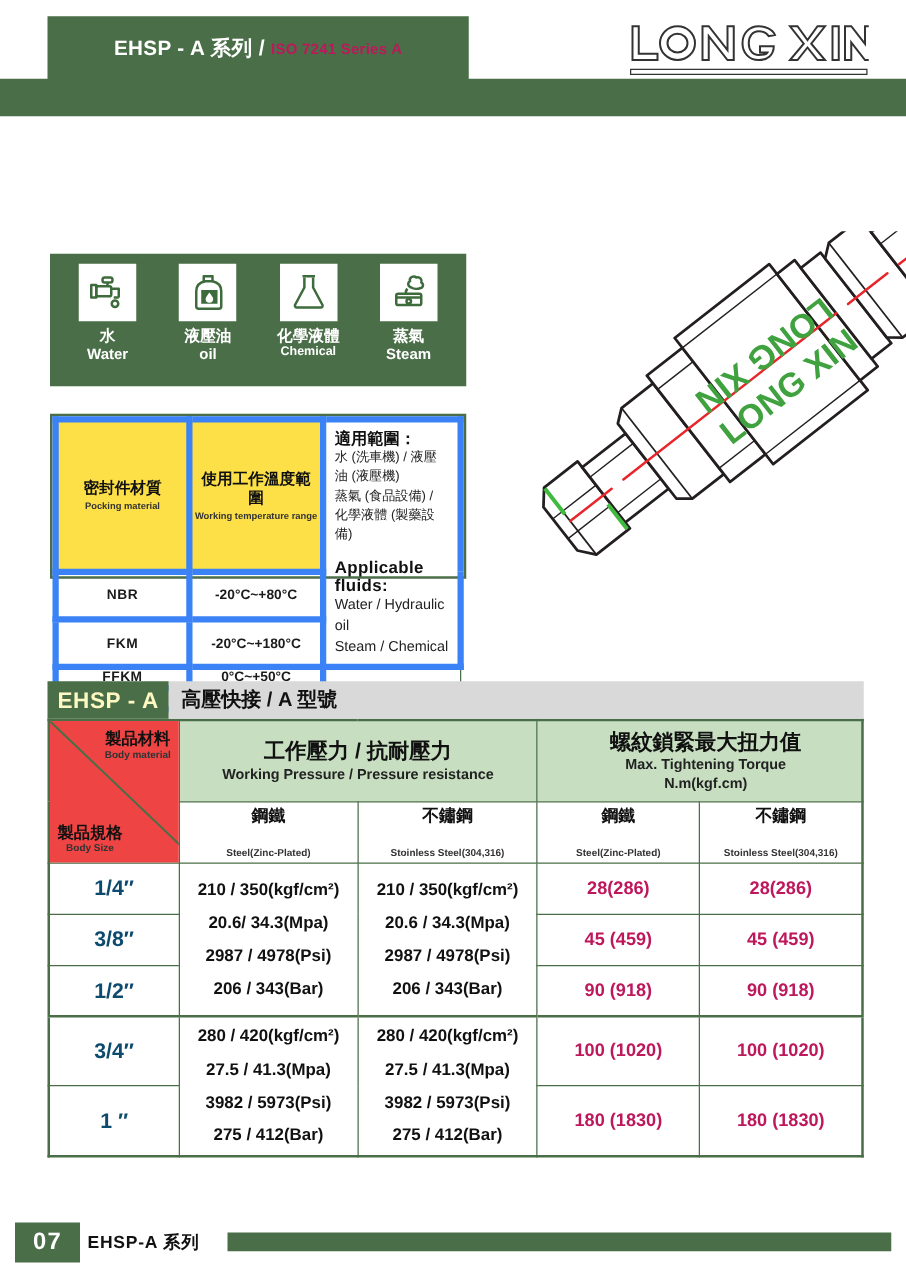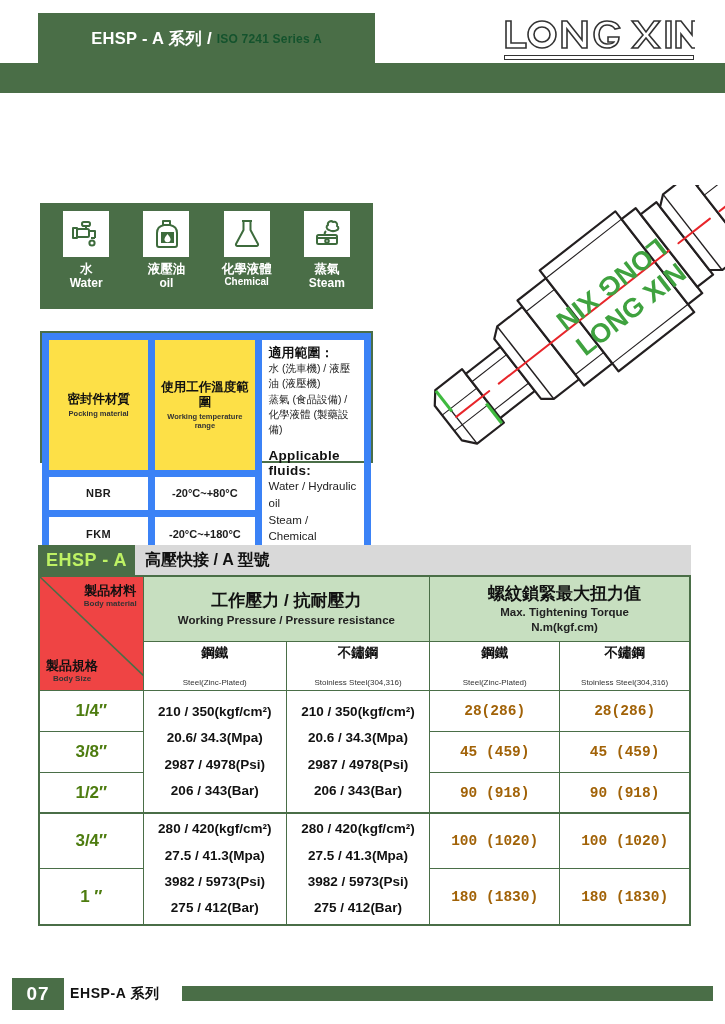--- a/index.html
+++ b/index.html
@@ -21,21 +21,21 @@
     position: absolute; left: 38px; top: 13px; width: 337px; height: 52px;
     background: #4a6e47;
   }
   .hdr-title {
     position: absolute; left: 38px; top: 13px; width: 337px; height: 52px;
     display: flex; align-items: center; justify-content: center;
     gap: 5px; white-space: nowrap;
   }
   .hdr-title .zh { color: #ffffff; font-size: 16.5px; font-weight: bold; letter-spacing: .3px; }
   .hdr-title .slash { color: #ffffff; font-size: 17px; font-weight: bold; }
-  .hdr-title .en { color: #14532d; font-size: 12px; font-weight: bold; letter-spacing: .2px; }
+  .hdr-title .en { color: #be185d; font-size: 12px; font-weight: bold; letter-spacing: .2px; }
 
   .logo-wrap { position: absolute; left: 500px; top: 18px; width: 195px; height: 44px; }
   .logo-underline {
     position: absolute; left: 4px; bottom: 2px; width: 190px; height: 5px;
     border: 1.4px solid #333; background: #fff;
   }
 
   
   .card {
     position: absolute; left: 40px; top: 73px; width: 333px; height: 130px;
@@ -74,42 +74,42 @@
     position: absolute; left: 45px; top: 311px; width: 323px; height: 20px;
     background: #ffffff;
   }
 
   
   .mat {
     position: absolute; left: 40px; top: 331px; width: 333px; height: 132px;
     border: 2.5px solid #4a6e47; background: #fff;
   }
   .mat table { width: 100%; height: 100%; border-collapse: collapse; table-layout: fixed; }
-  .mat td { border: 7px solid #3b82f6; vertical-align: middle; }
+  .mat td { border: 5px solid #3b82f6; vertical-align: middle; }
   .mat .hd {
     background: #fde047; text-align: center; padding: 4px 2px;
   }
   .mat .hd .z { font-size: 12.5px; font-weight: bold; color: #111; display: block; line-height: 1.2; }
   .mat .hd .e { font-size: 7.5px; font-weight: bold; color: #333; display: block; margin-top: 2px; }
   .mat .rowname { text-align: center; font-size: 11px; font-weight: bold; letter-spacing: .4px; }
   .mat .rowval { text-align: center; font-size: 11px; font-weight: bold; }
   .mat .applybox { padding: 5px 7px; vertical-align: top; }
   .apply-t { font-size: 13px; font-weight: bold; color: #111; line-height: 1.25; }
   .apply-l { font-size: 10.5px; color: #222; line-height: 1.45; }
   .fluid-t { font-size: 13.5px; font-weight: bold; color: #111; letter-spacing: .3px; }
   .fluid-l { font-size: 11.5px; color: #222; line-height: 1.45; }
 
   
   .product { position: absolute; left: 398px; top: 185px; width: 327px; height: 300px; }
 
   
   .spec { position: absolute; left: 38px; top: 545px; width: 653px; }
   .spec-titlebar { display: flex; height: 30px; width: 100%; }
   .spec-tag {
-    width: 97px; background: #4a6e47; color: #bef264; font-size: 18px; font-weight: bold;
+    width: 97px; background: #4a6e47; color: #fef9c3; font-size: 18px; font-weight: bold;
     display: flex; align-items: center; justify-content: center; letter-spacing: .5px;
   }
   .spec-sub {
     flex: 1; background: #d9d9d9; display: flex; align-items: center;
     padding-left: 10px; font-size: 16px; font-weight: bold; color: #111;
   }
   .spec table { width: 100%; border-collapse: collapse; table-layout: fixed; border: 2px solid #4a6e47; }
   .spec td { border: 1.2px solid #4a6e47; text-align: center; vertical-align: middle; }
   .gh { background: #c7dfc0; }
   .corner { position: relative; height: 100px; background: #ef4444; padding: 0; overflow: hidden; }
@@ -120,24 +120,24 @@
   .corner .bl {
     position: absolute; left: 6px; bottom: 7px; text-align: center; line-height: 1.15;
   }
   .corner .z { font-size: 13px; font-weight: bold; color: #111; display: block; }
   .corner .e { font-size: 8px; font-weight: bold; color: #333; display: block; }
   .grp-z { font-size: 17px; font-weight: bold; color: #111; display: block; line-height: 1.3; }
   .grp-e { font-size: 11.5px; font-weight: bold; color: #222; display: block; line-height: 1.3; }
   .grp-left { padding: 6px 4px; }
   .grp-right { padding: 6px 4px 6px 14px; text-align: left; }
   .sub-z { font-size: 13.5px; font-weight: bold; color: #111; display: block; line-height: 1.25; }
-  .sub-e { font-size: 8px; font-weight: normal; color: #333; display: block; margin-top: 16px; }
-  .size-c { font-size: 17px; font-weight: bold; color: #4d7c0f; height: 41px; }
+  .sub-e { font-size: 8px; font-weight: bold; color: #333; display: block; margin-top: 16px; }
+  .size-c { font-size: 17px; font-weight: bold; color: #0c4a6e; height: 41px; }
   .press-c { font-size: 13.5px; font-weight: bold; color: #111; line-height: 1.95; padding: 2px 2px; }
-  .torque-c { font-size: 14.5px; font-weight: bold; color: #a16207; height: 41px; font-family: Liberation Mono, monospace; }
+  .torque-c { font-size: 14.5px; font-weight: bold; color: #be185d; height: 41px; }
   .sep-top { border-top: 2.2px solid #4a6e47 !important; }
 
   
   .ft-num {
     position: absolute; left: 12px; top: 978px; width: 52px; height: 32px;
     background: #4a6e47; color: #fff; font-size: 19px; font-weight: bold;
     display: flex; align-items: center; justify-content: center; letter-spacing: 1px;
   }
   .ft-label {
     position: absolute; left: 70px; top: 978px; height: 32px;

